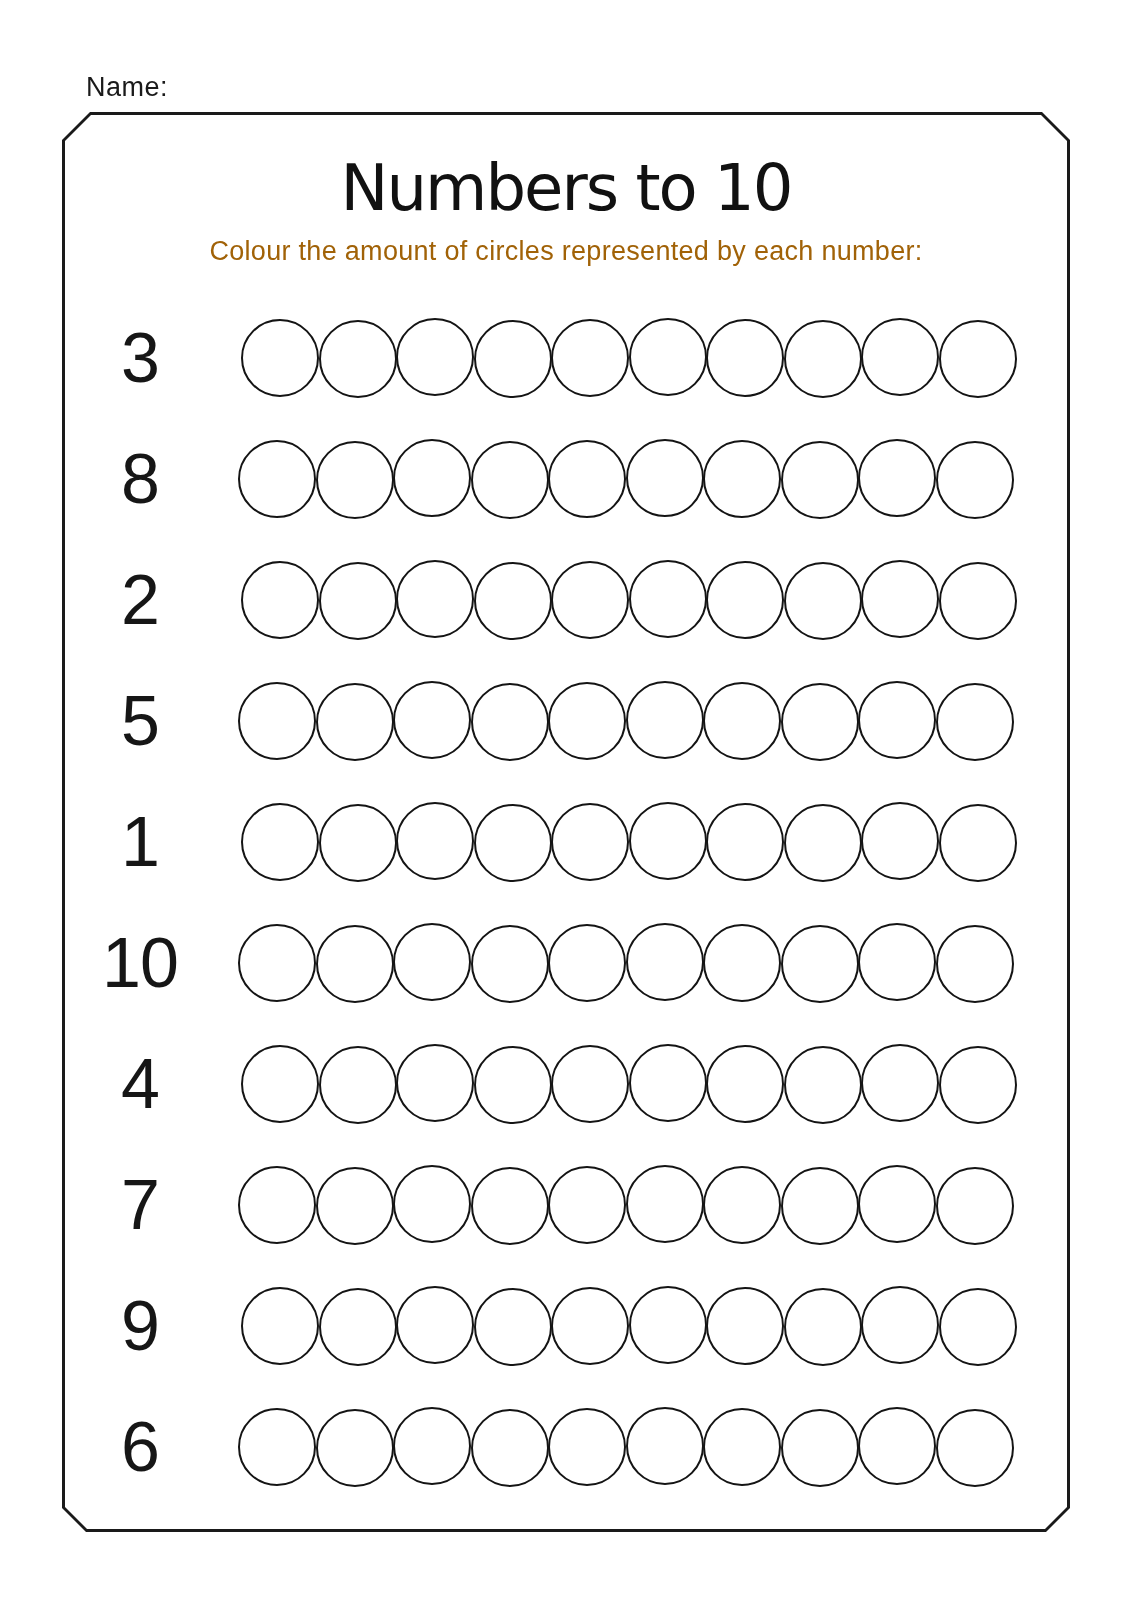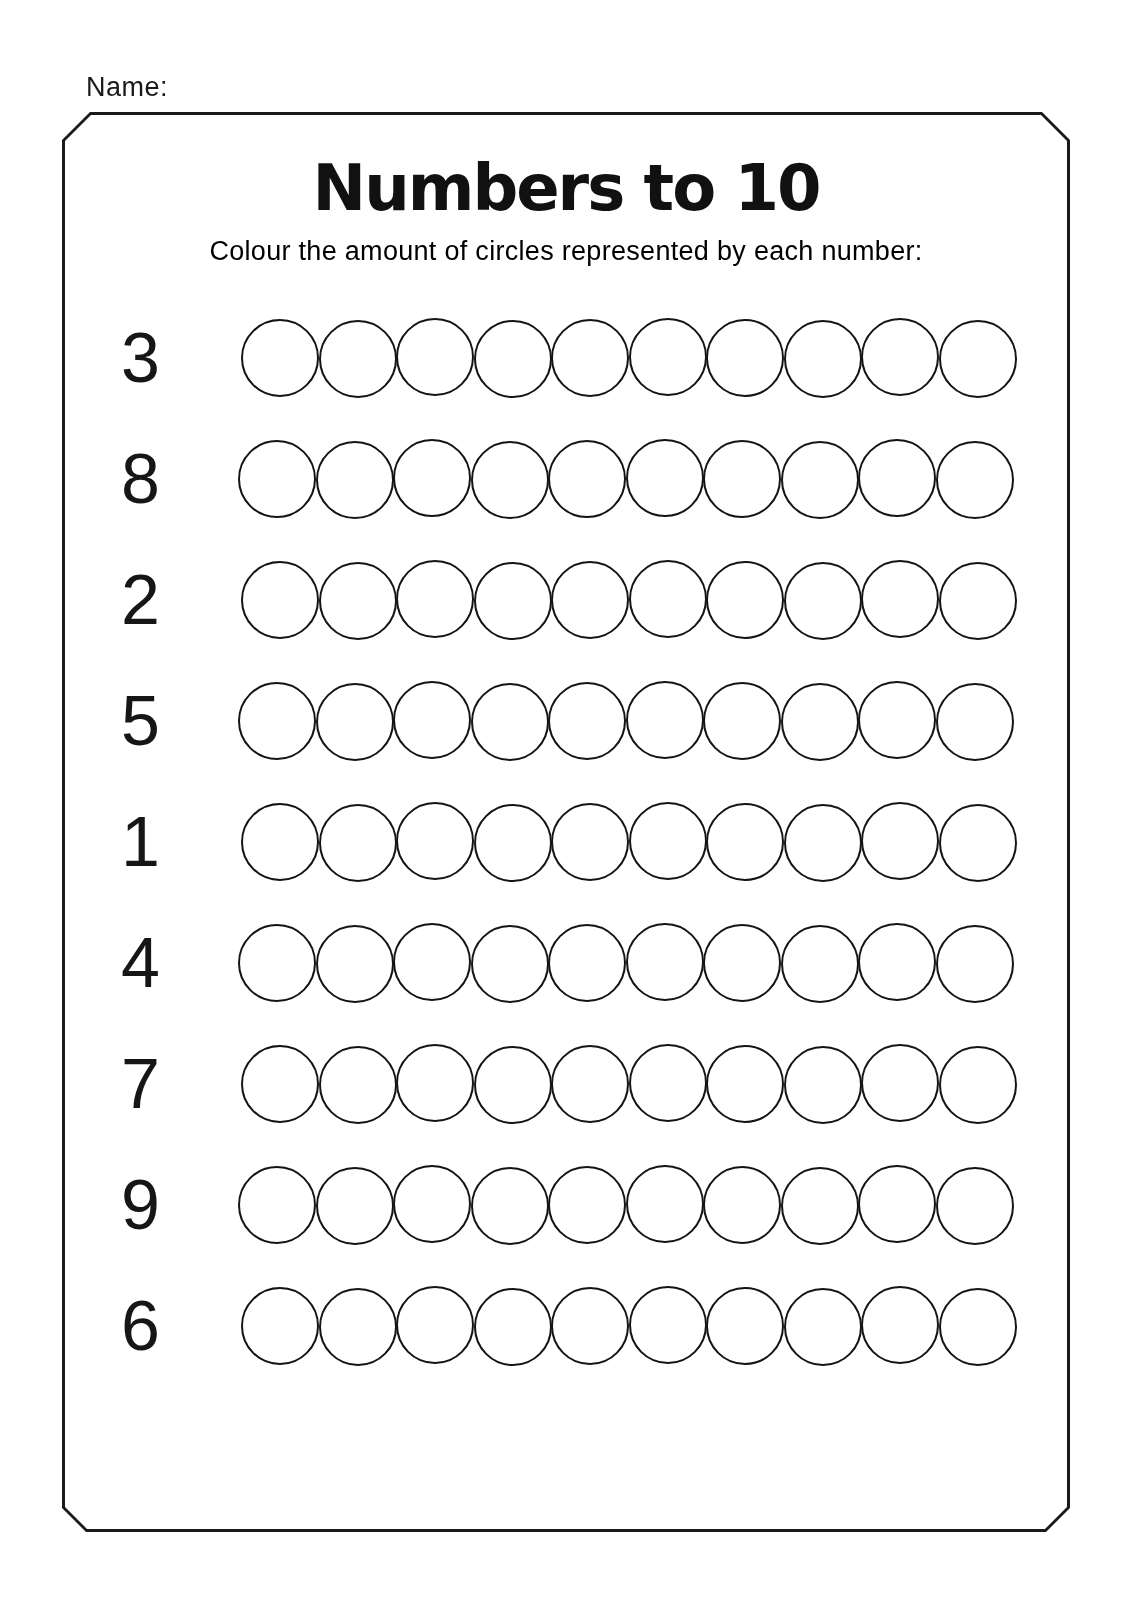--- a/index.html
+++ b/index.html
@@ -54,33 +54,33 @@
       100% 26px, 100% calc(100% - 22px),
       calc(100% - 22px) 100%, 22px 100%,
       0 calc(100% - 22px), 0 26px
     );
   }
 
   .title {
     margin-top: 41px;
     text-align: center;
     font-family: "DejaVu Sans", sans-serif;
-    font-weight: bold;
+    font-weight: normal;
     font-size: 64px;
     line-height: 1.0;
     letter-spacing: -2px;
     color: #111;
   }
   .instruction {
     margin-top: 16px;
     text-align: center;
     font-size: 27px;
     font-weight: 400;
     letter-spacing: 0.3px;
-    color: #000000;
+    color: #a16207;
   }
 
   
   .rows {
     position: absolute;
     left: 0;
     right: 0;
     top: 182px;
   }
   .row {
@@ -204,20 +204,35 @@
               <span class="circle"></span>
               <span class="circle"></span>
               <span class="circle"></span>
               <span class="circle"></span>
               <span class="circle"></span>
               <span class="circle"></span>
               <span class="circle"></span>
             </div>
   </div>
 
+  <div class="row">
+    <div class="row-number">10</div>
+    <div class="circles">
+              <span class="circle"></span>
+              <span class="circle"></span>
+              <span class="circle"></span>
+              <span class="circle"></span>
+              <span class="circle"></span>
+              <span class="circle"></span>
+              <span class="circle"></span>
+              <span class="circle"></span>
+              <span class="circle"></span>
+              <span class="circle"></span>
+            </div>
+  </div>
 
   <div class="row">
     <div class="row-number">4</div>
     <div class="circles">
               <span class="circle"></span>
               <span class="circle"></span>
               <span class="circle"></span>
               <span class="circle"></span>
               <span class="circle"></span>
               <span class="circle"></span>

